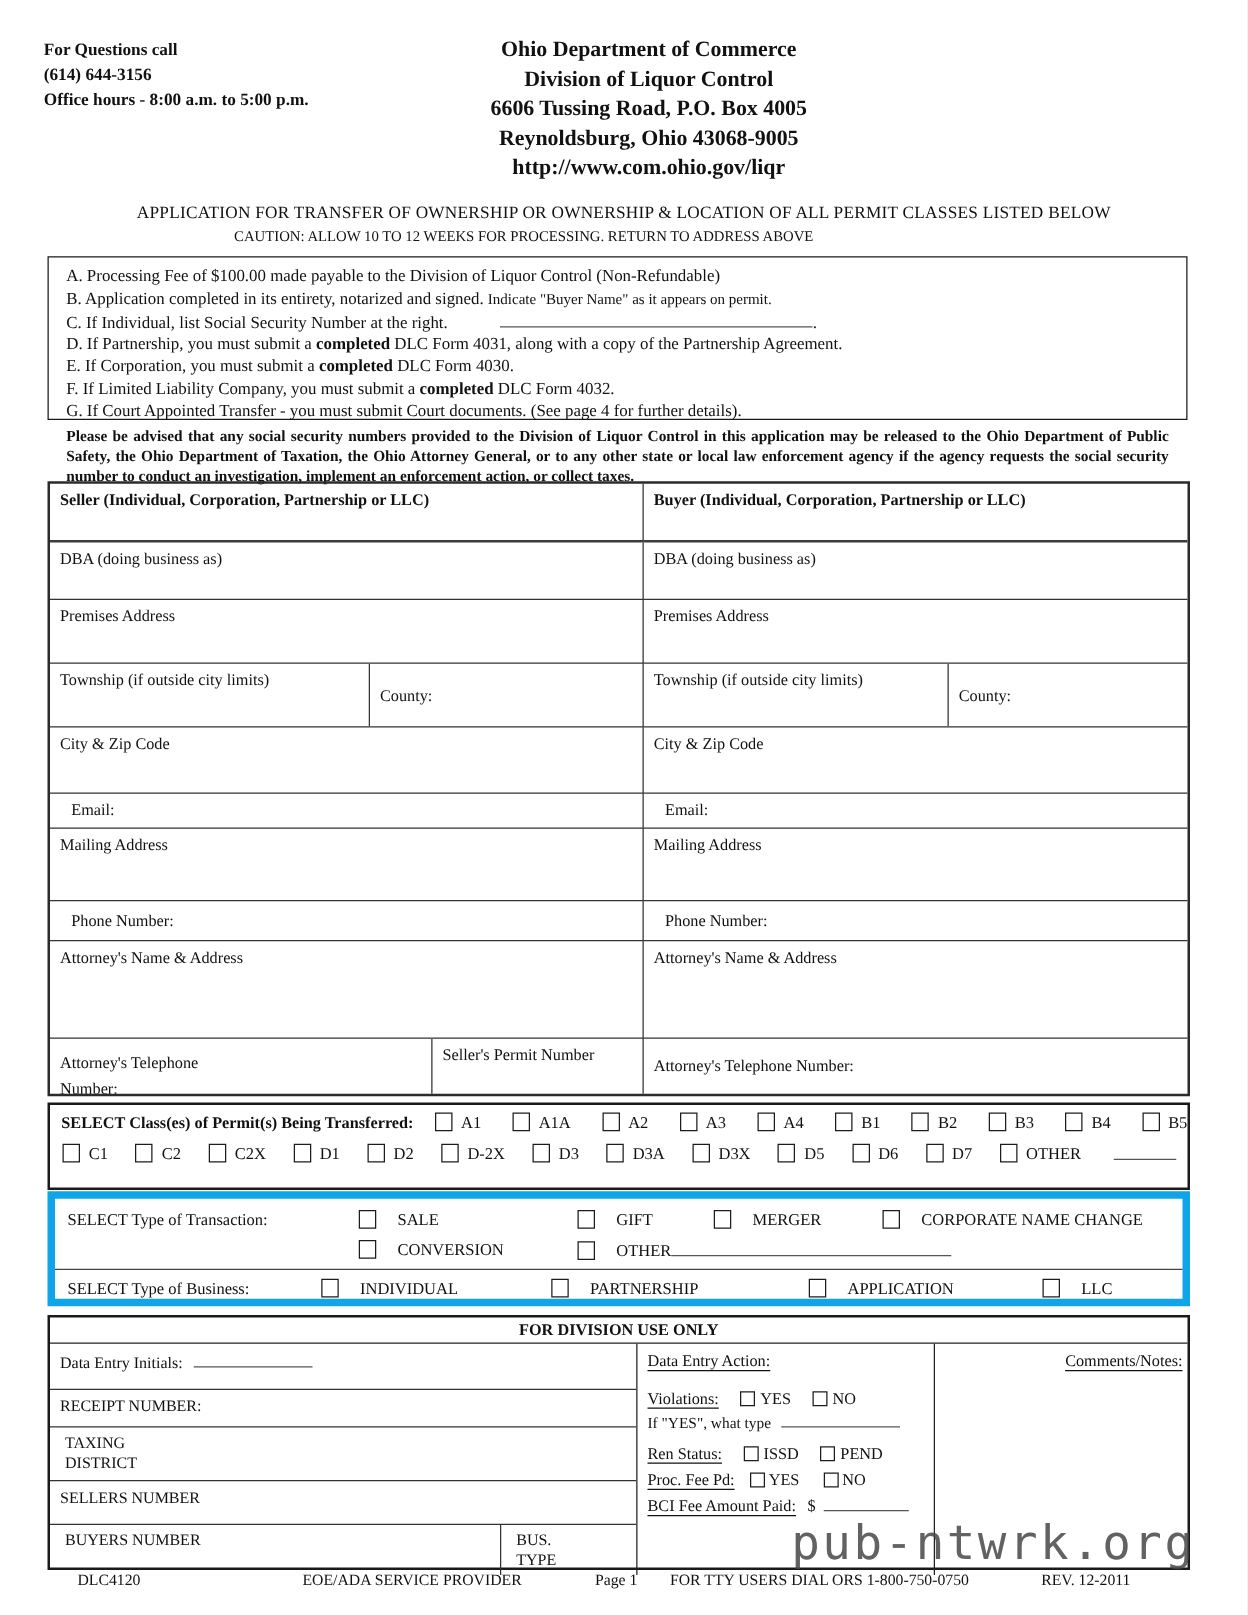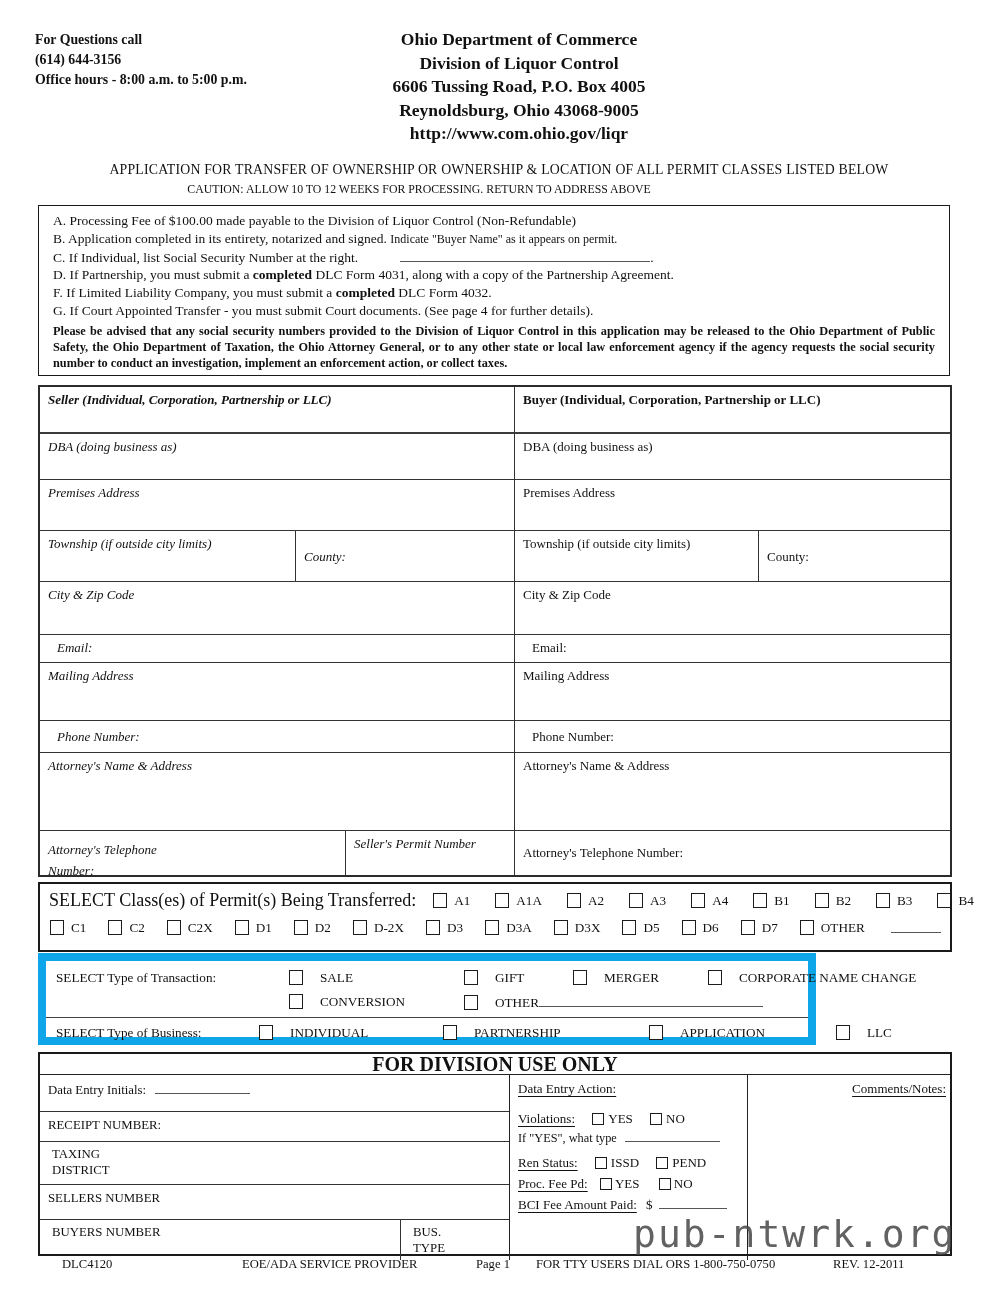--- a/index.html
+++ b/index.html
@@ -7,66 +7,66 @@
     position:relative;width:998px;height:1292px;background:#ffffff;
     font-family:"Liberation Serif","DejaVu Serif",serif;color:#111;overflow:hidden;
     margin:0 auto;
   }
   
   .contact{position:absolute;left:35px;top:30px;font-weight:bold;font-size:13.8px;line-height:20px;}
   .agency{position:absolute;left:44px;top:28px;width:950px;text-align:center;font-weight:bold;font-size:17.5px;line-height:23.5px;}
   .title{position:absolute;left:0;top:162px;width:998px;text-align:center;font-size:13.8px;letter-spacing:.2px;}
   .caution{position:absolute;left:0;top:182px;width:838px;text-align:center;font-size:11.8px;}
   
-  .insbox{position:absolute;left:38px;top:205px;width:912px;height:171px;border:1px solid #1a1a1a;box-sizing:border-box;padding:6px 14px 0 14px;}
+  .insbox{position:absolute;left:38px;top:205px;width:912px;height:131px;border:1px solid #1a1a1a;box-sizing:border-box;padding:6px 14px 0 14px;}
   .iline{font-size:13.5px;line-height:17.8px;white-space:nowrap;}
   .iline b{font-weight:bold;}
   .note{font-size:12px;}
   .blank{display:inline-block;border-bottom:1.2px solid #555;height:12px;vertical-align:baseline;}
   .ssnblank{width:250px;margin-left:42px;}
   .privacy{font-weight:bold;font-size:12.3px;line-height:16.2px;text-align:justify;margin-top:3px;}
   
   .parties{position:absolute;left:38px;top:385px;width:914px;height:492px;border:2px solid #2b2b2b;box-sizing:border-box;
     display:grid;grid-template-columns:475px 1fr;grid-template-rows:47px 46px 51px 51px 53px 28px 58px 32px 78px auto;}
   .pcell{font-size:13px;padding:5px 8px;box-sizing:border-box;border-bottom:1px solid #333;overflow:hidden;}
-  .pcell.left{border-right:1.5px solid #333;font-style:italic;}
+  .pcell.left{border-right:1.5px solid #333;}
   .pcell.hdr{font-weight:bold;border-bottom:2.5px solid #3c3c3c;}
   .pcell.lastrow{border-bottom:none;}
   .pcell.indent{padding-left:17px;}
   .sub{display:grid;height:100%;padding:0 !important;}
   .sub>div{padding:5px 8px;box-sizing:border-box;}
   .sub>div+div{border-left:1px solid #333;}
   .town-l{grid-template-columns:255px 1fr;}
   .town-r{grid-template-columns:243px 1fr;}
   .atel{grid-template-columns:305px 1fr;}
   .county-lbl{padding-top:18px !important;}
   .narrow{display:inline-block;width:150px;line-height:1.6;padding-top:4px;}
   .vcenter{display:flex;align-items:center;}
   
   .cb{display:inline-block;width:14px;height:15px;border:1.6px solid #1c1c1c;background:#fff;vertical-align:-3px;box-sizing:border-box;}
   .cb.sm{width:12px;height:12px;vertical-align:-2px;}
   .opt{white-space:nowrap;font-size:13.2px;}
   .opt .olbl{margin-left:7px;}
   
   .classbox{position:absolute;left:38px;top:882px;width:914px;height:70px;border:2px solid #1a1a1a;box-sizing:border-box;padding:6px 9px 0 9px;}
   .crow1{display:flex;align-items:center;gap:17px;}
-  .slabel{font-size:18px;white-space:nowrap;}
+  .slabel{font-size:13px;white-space:nowrap;font-weight:bold;}
   .cblist{display:contents;}
   .cbflex1{display:flex;align-items:center;gap:25px;flex:1;}
   .cbflex2{display:flex;align-items:center;gap:22px;margin-top:9px;margin-left:1px;}
   .otherline{width:90px;margin-left:4px;align-self:flex-end;margin-bottom:3px;}
   
-  .txnbox{position:absolute;left:38px;top:953px;width:778px;height:92px;border:8px solid #0ea5e9;box-sizing:border-box;text-align:right;}
+  .txnbox{position:absolute;left:38px;top:953px;width:914px;height:92px;border:6px solid #0ea5e9;box-sizing:border-box;text-align:right;}
   .txnsec{position:relative;height:56px;border-bottom:1.5px solid #444;}
   .bizsec{position:relative;height:32px;}
   .abs{position:absolute;white-space:nowrap;font-size:13.2px;}
   .txn-uline{width:224px;}
   
   .divbox{position:absolute;left:38px;top:1052px;width:914px;height:204px;border:2px solid #1a1a1a;box-sizing:border-box;display:flex;flex-direction:column;}
-  .divhdr{height:21px;border-bottom:1.5px solid #222;text-align:center;font-weight:bold;font-size:20px;line-height:20px;}
+  .divhdr{height:21px;border-bottom:1.5px solid #222;text-align:center;font-weight:bold;font-size:13px;line-height:20px;}
   .divbody{flex:1;display:grid;grid-template-columns:470px 238px 1fr;}
   .dleft{border-right:1.5px solid #222;display:grid;grid-template-rows:37px 30px 43px 35px 1fr;}
   .drow{font-size:12.8px;padding:6px 8px;box-sizing:border-box;border-bottom:1px solid #333;}
   .drow.last{border-bottom:none;}
   .dsub{display:grid;padding:0;}
   .dsub>div{padding:4px 12px;box-sizing:border-box;line-height:16px;}
   .dsub>div+div{border-left:1px solid #333;}
   .tax{grid-template-columns:305px 1fr;}
   .buy{grid-template-columns:360px 1fr;}
   .dmid{border-right:1.5px solid #222;padding:6px 8px;font-size:13px;box-sizing:border-box;}
@@ -107,20 +107,23 @@
       <span>B. Application completed in its entirety, notarized and signed.</span>
       <span class="note">Indicate "Buyer Name" as it appears on permit.</span>
     </div>
     <div class="iline">
       <span>C. If Individual, list Social Security Number at the right.</span><span class="blank ssnblank"></span><span>.</span>
     </div>
     <div class="iline">
       <span>D. If Partnership, you must submit a </span><b>completed</b><span>  DLC Form 4031, along with a copy of the Partnership Agreement.</span>
     </div>
     <div class="iline">
+      <span>E. If Corporation, you must submit a </span><b>completed</b><span>  DLC Form 4030.</span>
+    </div>
+    <div class="iline">
       <span>F. If Limited Liability Company, you must submit a </span><b>completed</b><span>  DLC Form 4032.</span>
     </div>
     <div class="iline">G. If Court Appointed Transfer - you must submit Court documents.  (See page 4 for further details).</div>
     <div class="privacy">Please be advised that any social security numbers provided to the Division of Liquor Control in this application may be released to the Ohio Department of Public Safety, the Ohio Department of Taxation, the Ohio Attorney General, or to any other state or local law enforcement agency if the agency requests the social security number to conduct an investigation, implement an enforcement action, or collect taxes.</div>
   </div>
 
   <div class="parties">
     <div class="pcell left hdr">Seller (Individual, Corporation, Partnership or LLC)</div>
     <div class="pcell hdr">Buyer (Individual, Corporation, Partnership or LLC)</div>
 

